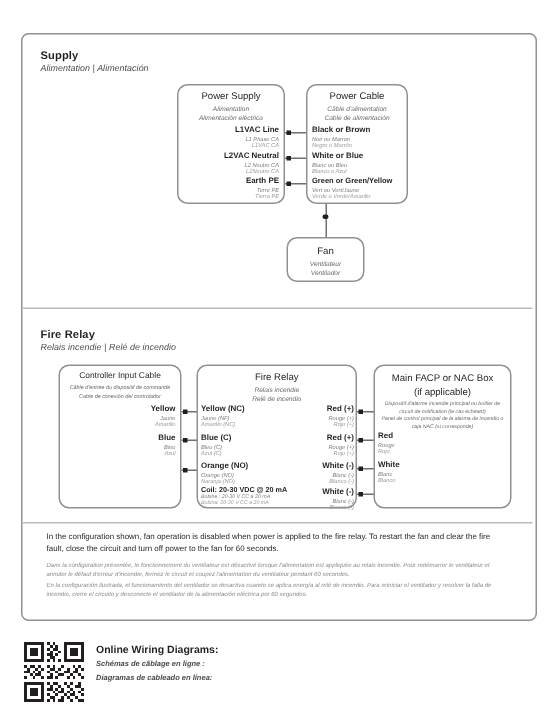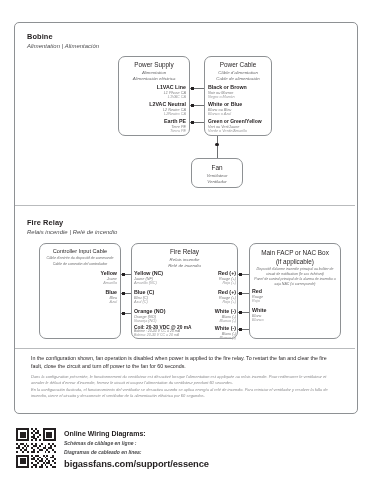--- a/index.html
+++ b/index.html
@@ -73,21 +73,21 @@
   .foot-t2{position:absolute;font-size:5px;font-style:italic;font-weight:bold;color:#4a4a4c;line-height:1;}
   .foot-url{position:absolute;font-size:9.4px;font-weight:bold;color:#231f20;line-height:1;letter-spacing:-.1px;}
 </style>
 </head>
 <body>
 
 <div class="page">
 
   <div class="frame"></div>
 
-  <div class="sec-title" style="left:27px;top:33px;">Bobine</div>
+  <div class="sec-title" style="left:27px;top:33px;">Supply</div>
   <div class="sec-sub" style="left:27px;top:44px;">Alimentation  |  Alimentación</div>
 
   <div class="box" style="left:118px;top:56px;width:72px;height:80px;"></div>
   <div class="box-title" style="left:118px;top:61px;width:72px;">Power Supply</div>
   <div class="box-sub" style="left:118px;top:70px;width:72px;">Alimentation</div>
   <div class="box-sub" style="left:118px;top:75.5px;width:72px;">Alimentación eléctrica</div>
 
   <div class="wl r" style="left:120px;top:85px;width:66px;">
     <span class="en">L1VAC Line</span>
     <span class="fr">L1 Phase CA</span>
@@ -348,15 +348,14 @@
         <rect x="10" y="20" width="1" height="1"></rect>
         <rect x="12" y="20" width="2" height="1"></rect>
         <rect x="16" y="20" width="1" height="1"></rect>
         <rect x="19" y="20" width="2" height="1"></rect>
     </g>
   </svg>
 
   <div class="foot-t1" style="left:64px;top:430px;">Online Wiring Diagrams:</div>
   <div class="foot-t2" style="left:64px;top:441px;">Schémas de câblage en ligne :</div>
   <div class="foot-t2" style="left:64px;top:449.5px;">Diagramas de cableado en línea:</div>
-  <div class="foot-url" style="left:64px;top:459px;">bigassfans.com/support/essence</div>
 
 </div>
 
 </body></html>

